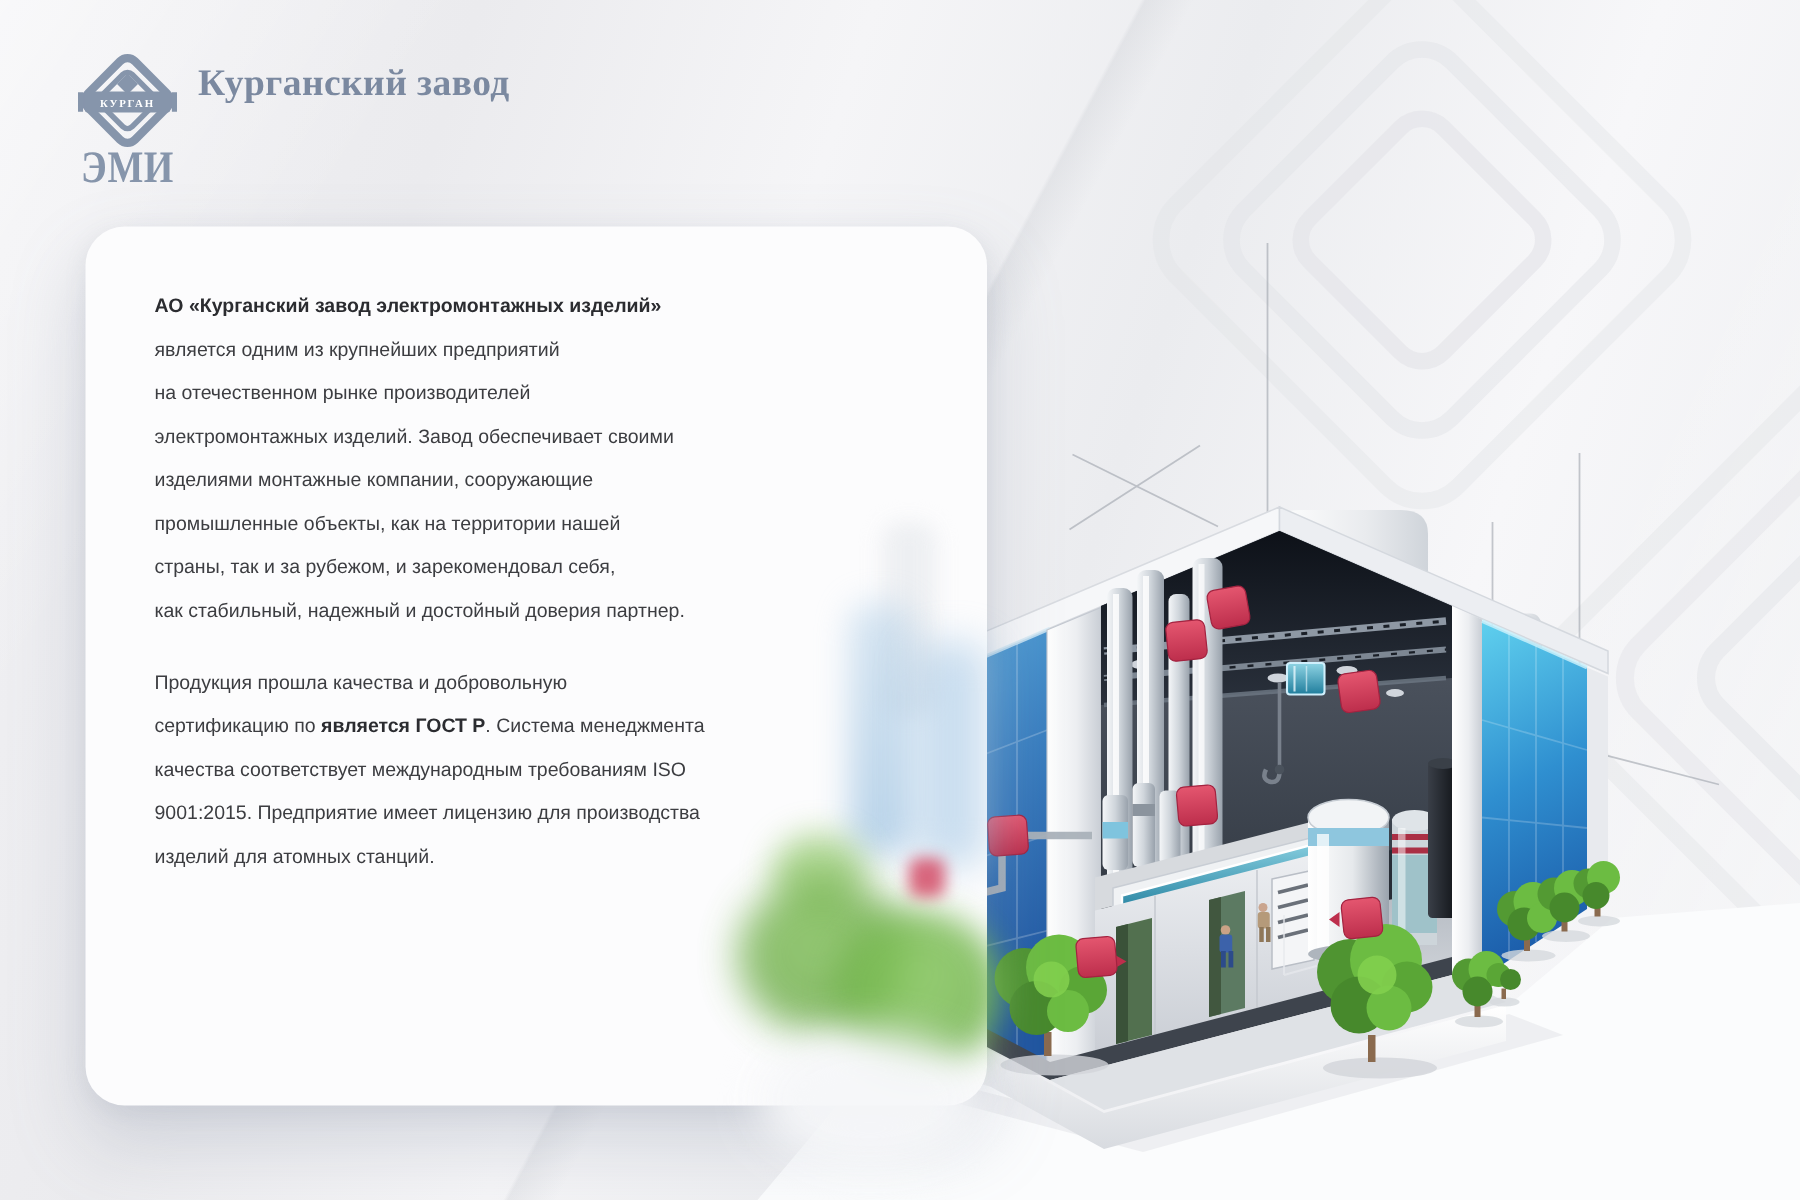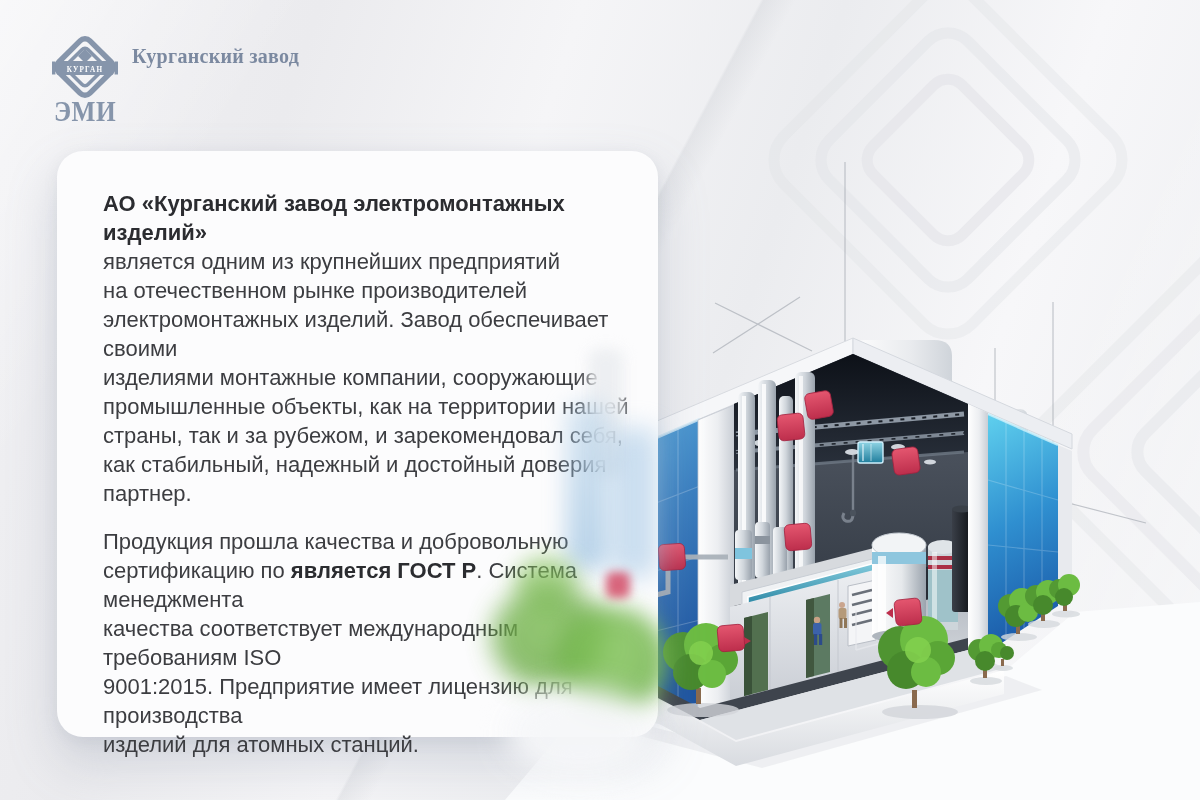--- a/index.html
+++ b/index.html
@@ -17,28 +17,28 @@
   .facet-b{position:absolute;left:0;top:0;width:1200px;height:800px;pointer-events:none;
     background:linear-gradient(118deg,rgba(120,128,140,0) 46.8%,rgba(120,128,140,.10) 47%,rgba(120,128,140,0) 49%);}
 
   svg{display:block;}
   .illustration{position:absolute;left:0;top:0;}
 
   
   .header{position:absolute;left:50px;top:33px;display:flex;align-items:flex-start;font-family:Liberation Serif, serif;}
   .logo{width:72px;height:96px;flex:0 0 auto;}
   .title{margin-left:10px;margin-top:6px;
-    font-size:20px;line-height:34px;font-weight:800;letter-spacing:.3px;
+    font-size:25px;line-height:34px;font-weight:800;letter-spacing:.3px;
     color:var(--title,#7b89a0);}
   
   .card{position:absolute;left:57px;top:151px;width:601px;height:586px;
     background:var(--card-bg,#fcfcfd);border-radius:26px;
     box-shadow:0 24px 50px rgba(130,140,160,.28),0 4px 14px rgba(130,140,160,.12);
     box-sizing:border-box;padding:38px 22px 0 46px;}
-  .para{font-size:22px;line-height:29px;margin:0 0 19px 0;white-space:pre-line;
+  .para{font-size:13px;line-height:29px;margin:0 0 19px 0;white-space:pre-line;
     color:var(--text,#3c3d41);}
   .para .b{font-weight:700;color:#2b2c30;}
 
   
   .blur-layer{position:absolute;inset:0;pointer-events:none;}
   .blur-shape{position:absolute;border-radius:50%;}
   .bs-chimney{left:588px;top:348px;width:36px;height:130px;background:#eceef1;filter:blur(7px);opacity:.9;border-radius:12px;}
   .bs-blue1{left:566px;top:402px;width:42px;height:168px;background:linear-gradient(180deg,#b9d4ea,#7fb0d8);filter:blur(11px);opacity:.55;border-radius:14px;}
   .bs-blue2{left:610px;top:428px;width:48px;height:150px;background:#98c0e2;filter:blur(13px);opacity:.5;border-radius:14px;}
   .bs-green1{left:492px;top:585px;width:115px;height:105px;background:radial-gradient(circle at 45% 40%,#7cbd52,#5d9c3c);filter:blur(13px);opacity:.8;}

